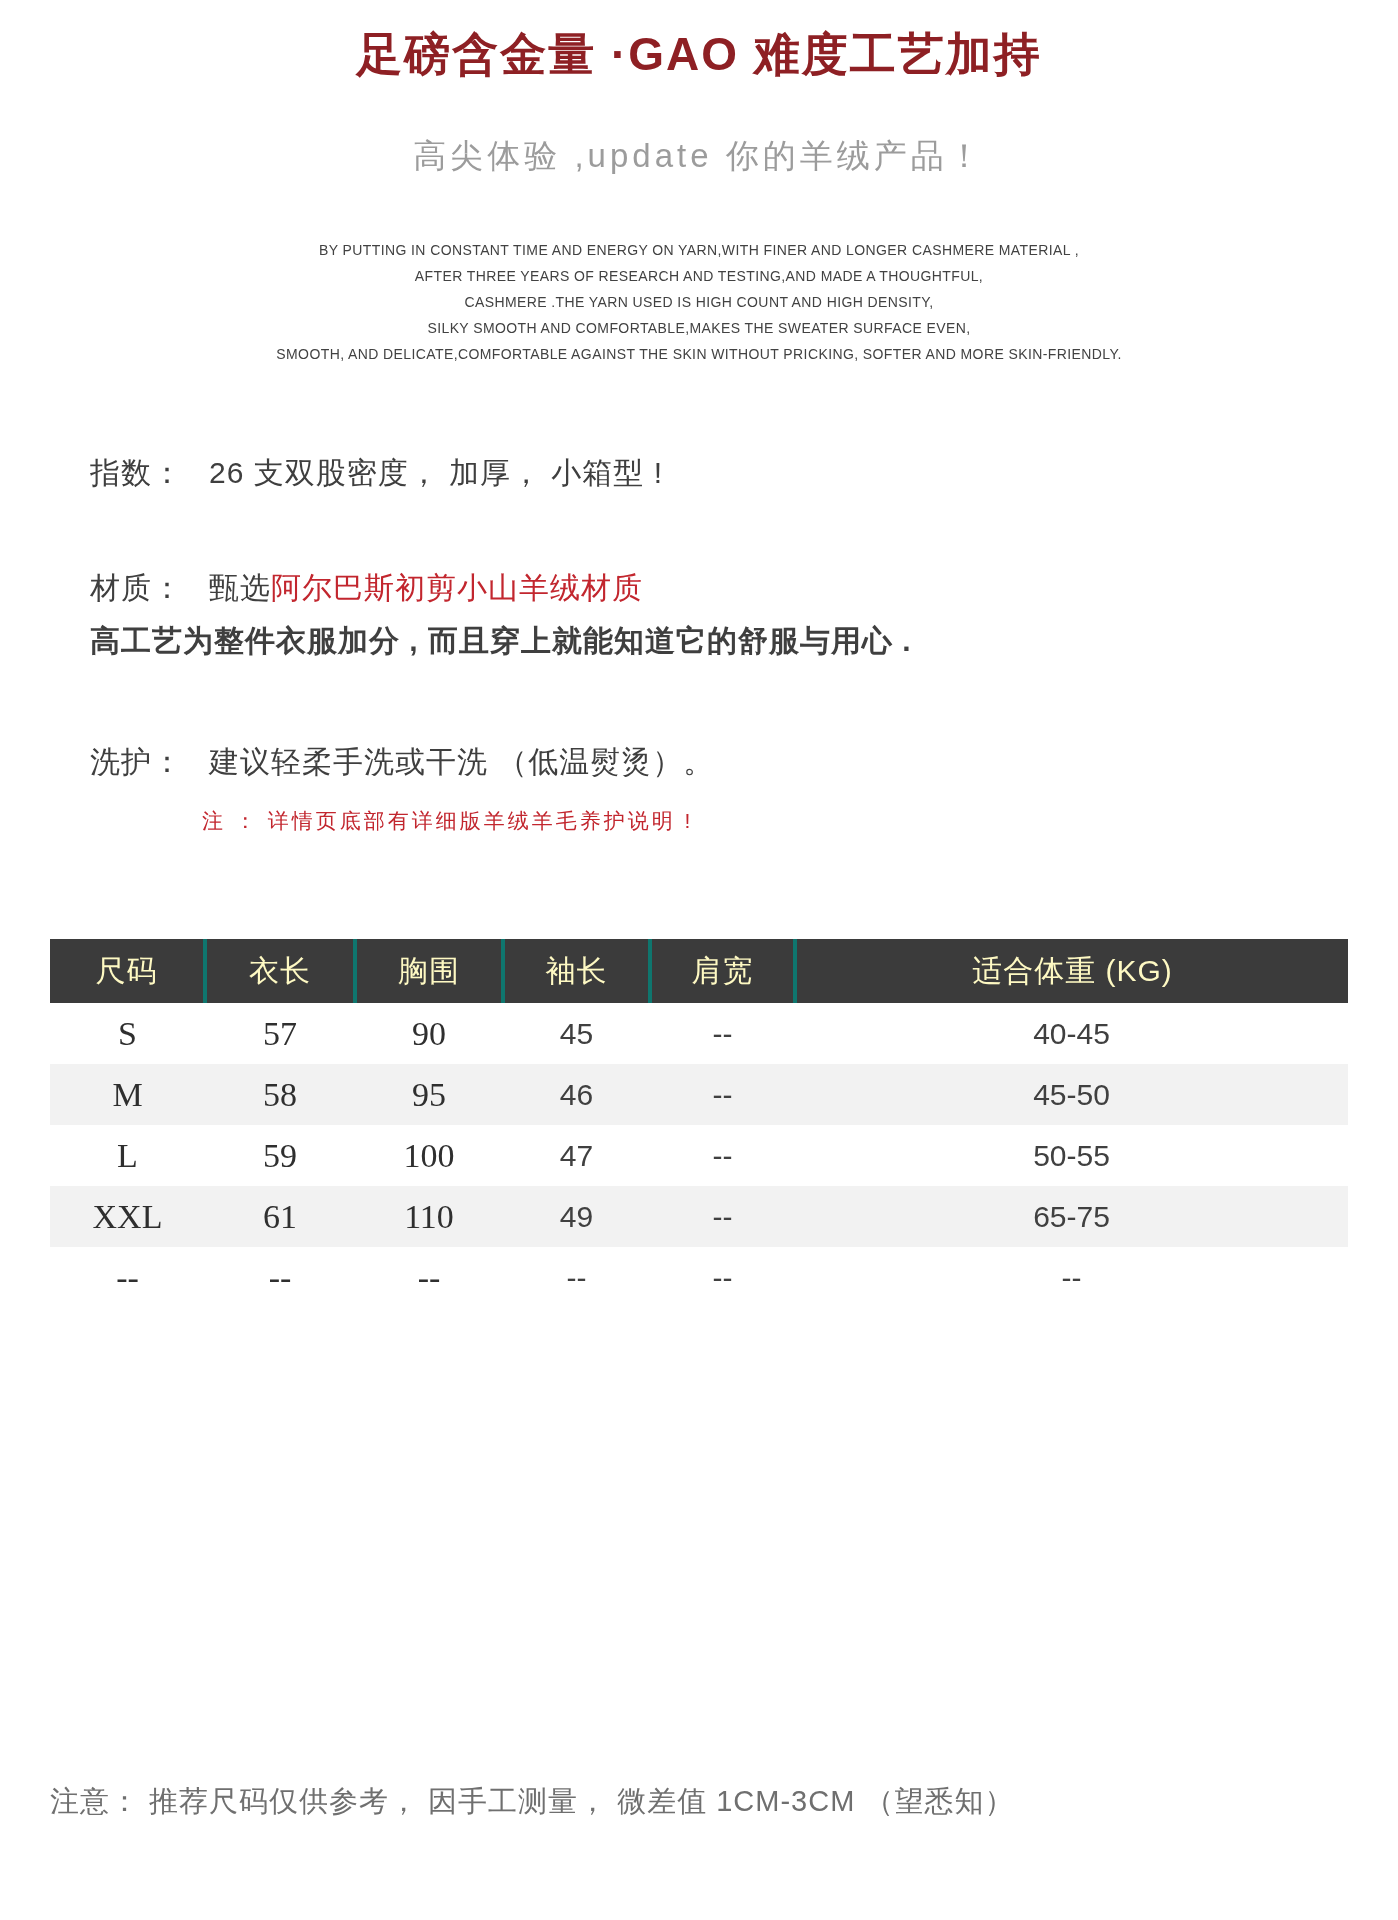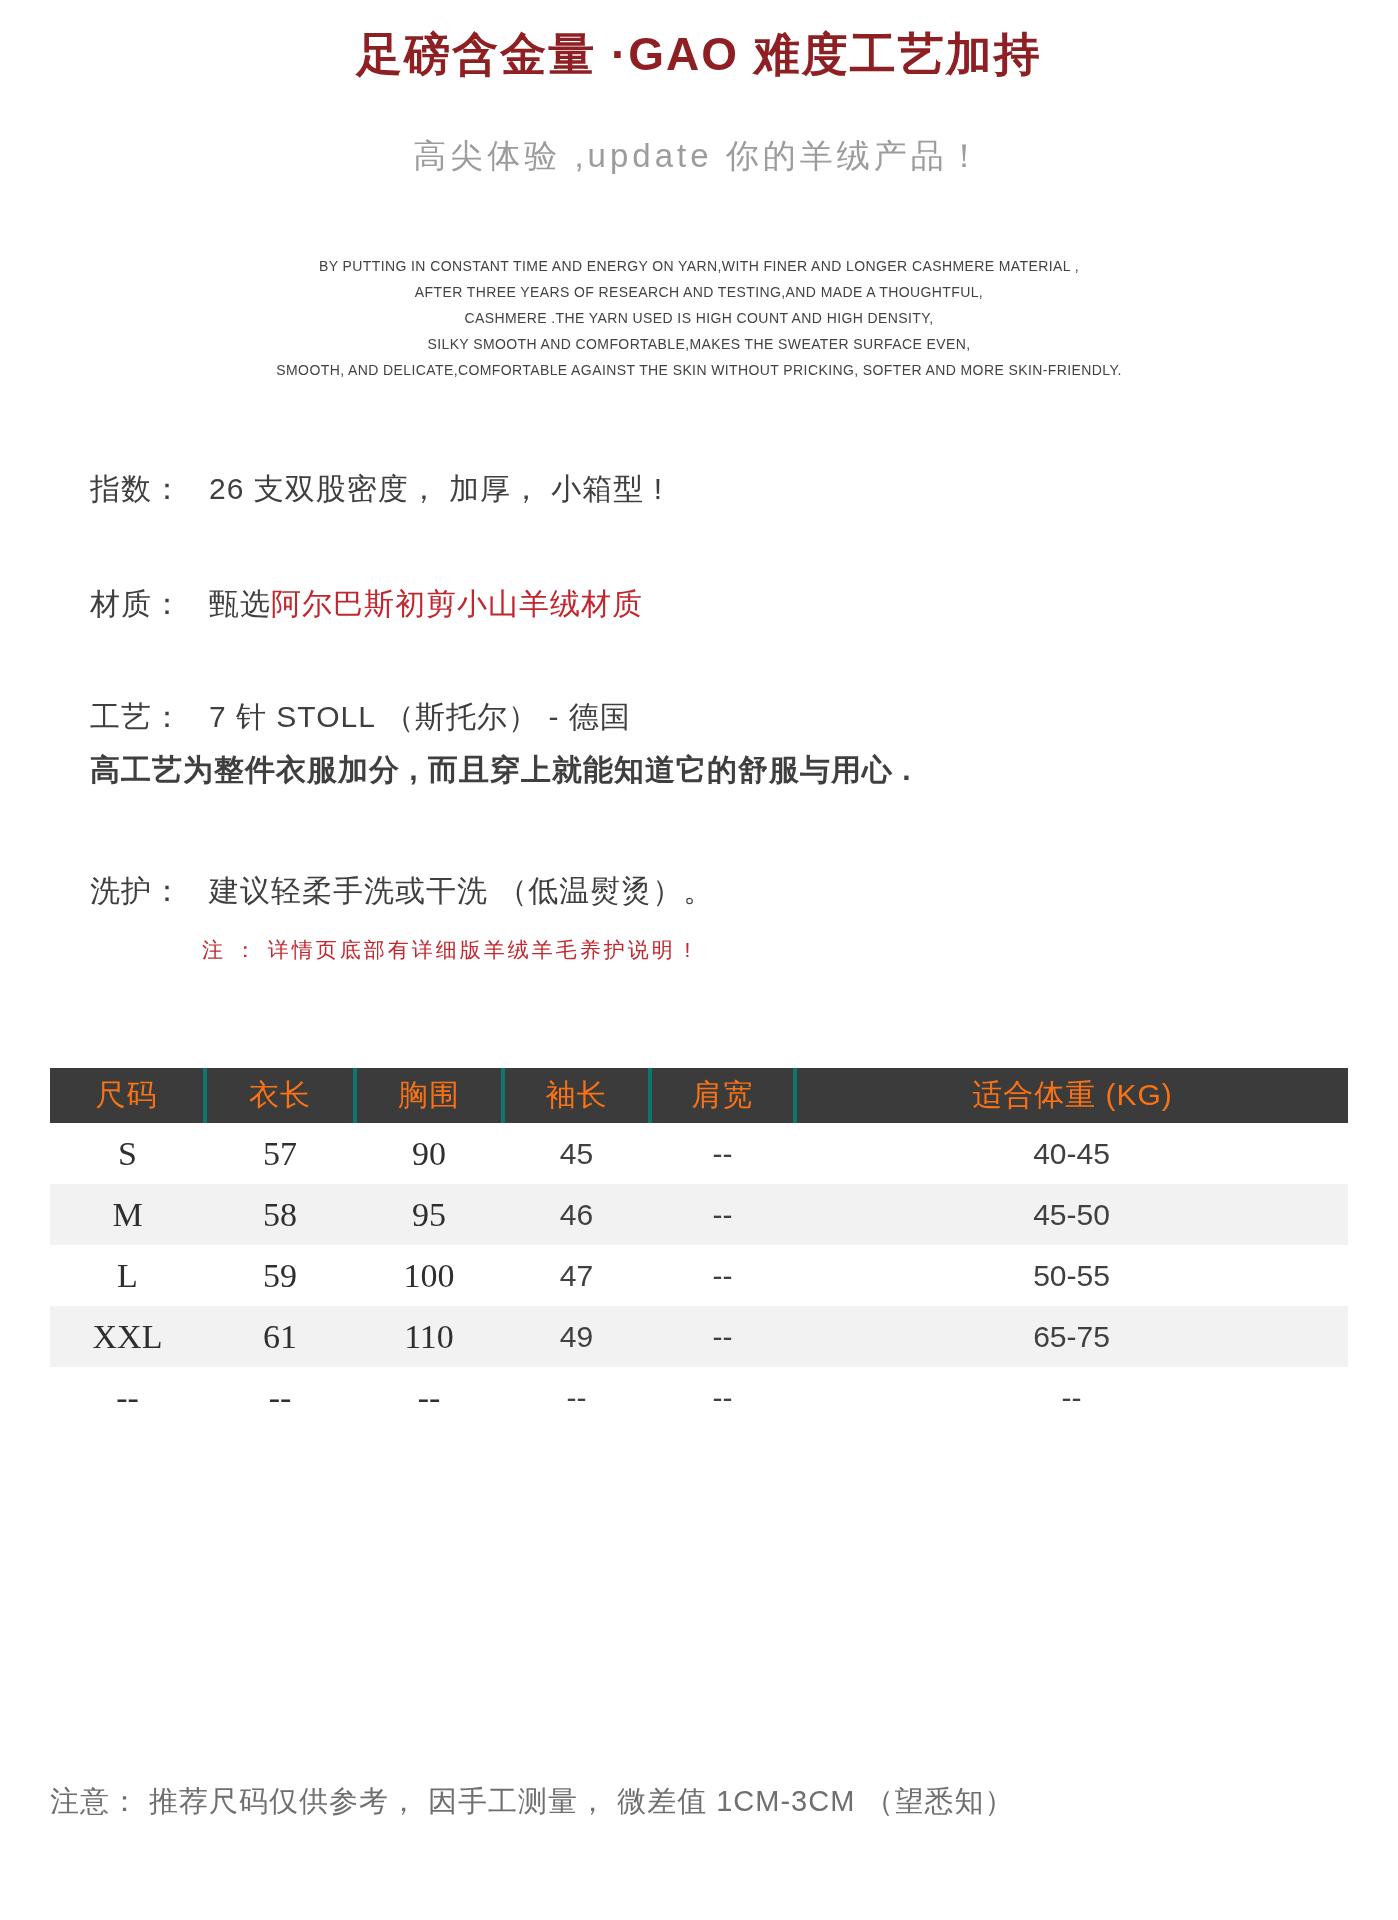--- a/index.html
+++ b/index.html
@@ -29,21 +29,21 @@
     color:var(--title-color);
   }
   .page-subtitle{
     margin-top:48px;
     text-align:center;
     font-size:33px;
     letter-spacing:4px;
     color:var(--text-gray);
   }
   .intro-block{
-    margin:74px auto 0;
+    margin:58px auto 0;
     width:1000px;
     text-align:center;
     font-size:14px;
     line-height:26px;
     letter-spacing:0.4px;
     color:#424242;
   }
   .specs{
     margin-top:86px;
     padding-left:90px;
@@ -67,24 +67,24 @@
     color:var(--accent-red);
   }
   .size-table{
     width:1298px;
     margin:104px auto 0;
     border-collapse:collapse;
     table-layout:fixed;
   }
   .size-table th{
     background:var(--table-header-bg);
-    color:#f97316;
+    color:#fef9c3;
     font-size:30px;
     font-weight:400;
-    height:55px;
+    height:64px;
     letter-spacing:1px;
   }
   .size-table th + th{border-left:4px solid #0f766e;}
   .size-table td{
     text-align:center;
     height:61px;
     vertical-align:middle;
   }
   .size-table tbody tr:nth-child(even){background:var(--row-alt-bg);}
   .size-table td.serif-cell{
@@ -123,23 +123,20 @@
 <div class="specs">
 
   <div class="spec-line spec-index">
     <span>指数：</span><span class="spec-value">26 支双股密度， 加厚， 小箱型 !</span>
   </div>
 
   <div class="spec-line spec-material">
     <span>材质：</span><span class="spec-value">甄选</span><span class="accent">阿尔巴斯初剪小山羊绒材质</span>
   </div>
 
-  <div class="spec-line spec-craft">
-    <span>工艺：</span><span class="spec-value">7 针 STOLL （斯托尔） - 德国</span>
-  </div>
   <div class="spec-line spec-craft-desc">高工艺为整件衣服加分 , 而且穿上就能知道它的舒服与用心 .</div>
 
   <div class="spec-line spec-wash">
     <span>洗护：</span><span class="spec-value">建议轻柔手洗或干洗 （低温熨烫）。</span>
   </div>
   <div class="wash-note">注 ： 详情页底部有详细版羊绒羊毛养护说明 !</div>
 
 </div>
 
 <table class="size-table">

